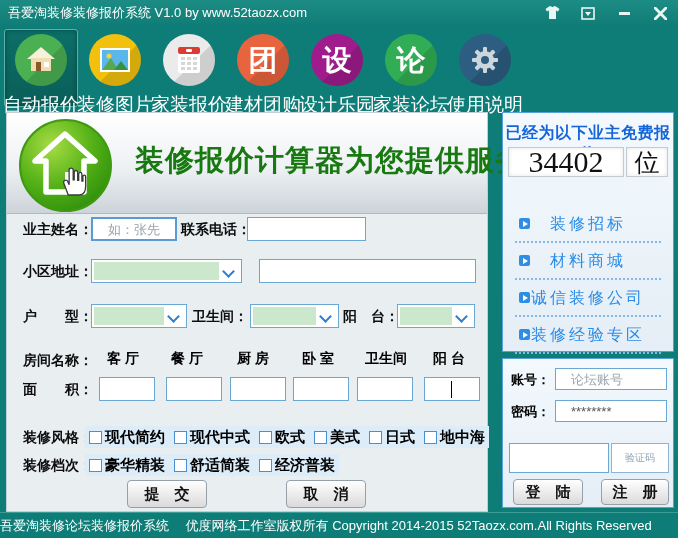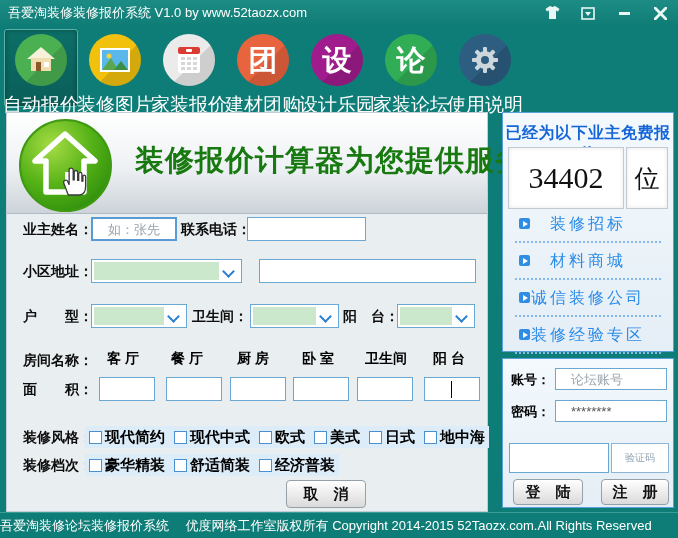--- a/index.html
+++ b/index.html
@@ -54,21 +54,21 @@
   .cbl { font-size:15px; font-weight:bold; white-space:nowrap; }
   .fbtn { height:28px; box-sizing:border-box; border:1px solid #96a0a8; border-radius:4px;
     background:linear-gradient(#ffffff,#dadada); font-size:15px; font-weight:bold; color:#111;
     font-family:inherit; display:flex; align-items:center; justify-content:center; }
   .caret { position:absolute; width:1px; height:17px; background:#000; }
   
   .rpanel { position:absolute; left:502px; width:172px; box-sizing:border-box;
     background:linear-gradient(#f3f9fd,#e5eef6); border:1px solid #58a0d8; }
   .stats { top:112px; height:240px; }
   .stats-header { margin-top:10px; text-align:center; color:#1565d8; font-weight:bold; font-size:16px; letter-spacing:.5px; }
-  .count-row { position:absolute; top:34px; left:5px; right:5px; height:62px; display:flex; gap:2px; }
+  .count-row { position:absolute; top:34px; left:5px; right:5px; height:30px; display:flex; gap:2px; }
   .cbox { background:#fff; border:1px solid #c2cbd2; box-shadow:inset 0 0 4px rgba(0,0,0,.10);
     display:flex; align-items:center; justify-content:center;
     font-family:"Liberation Serif","DejaVu Serif",serif; color:#111; }
   .count-box { flex:1; font-size:30px; }
   .unit-box { width:40px; font-size:25px; }
   .links { position:absolute; top:96px; left:4px; right:4px; }
   .link-item { position:relative; height:37px; padding-top:5px; box-sizing:border-box; text-align:center; cursor:pointer; }
   .link-item::after { content:''; position:absolute; left:8px; right:8px; bottom:3px;
     border-bottom:2px dotted #86b8ea; }
   .ltxt { color:#2b8ce8; font-size:16px; letter-spacing:3px;
@@ -312,20 +312,21 @@
           <span class="cbl">舒适简装</span>
         </span>
       <span class="cbitem">
           <span class="cb"></span>
           <span class="cbl">经济普装</span>
         </span>
     </div>
   </div>
 
   <div class="frow" style="top:367px; height:28px">
+    <button class="fbtn" style="left:120px; width:80px">提　交</button>
     <button class="fbtn" style="left:279px; width:80px">取　消</button>
   </div>
 </div>
 
 <div class="rpanel stats">
   <div class="stats-header">已经为以下业主免费报价</div>
   <div class="count-row">
     <div class="cbox count-box">34402</div>
     <div class="cbox unit-box">位</div>
   </div>

